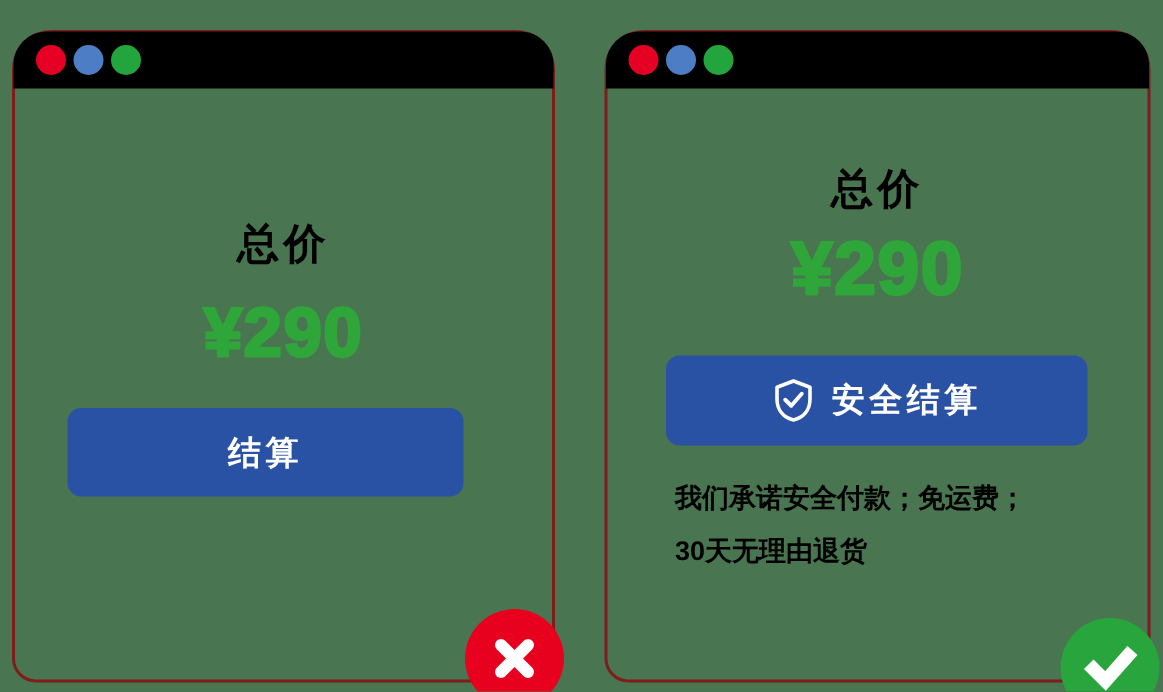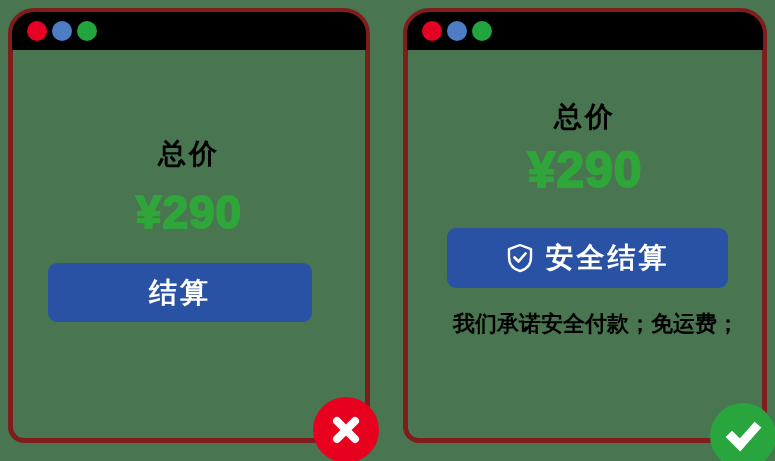--- a/index.html
+++ b/index.html
@@ -10,23 +10,23 @@
     overflow: hidden;
   }
   .stage {
     position: relative;
     width: 775px;
     height: 461px;
     background: #4a7551;
   }
   .window {
     position: absolute;
-    top: 8px;
+    top: 20px;
     height: 435px;
-    border: 5px solid #7f1d1d;
+    border: 2px solid #7f1d1d;
     border-radius: 26px 26px 16px 16px;
     background: transparent;
   }
   .window-left  { left: 8px;   width: 362px; }
   .window-right { left: 403px; width: 364px; }
   .titlebar {
     position: absolute;
     top: -1px; left: -1px; right: -1px;
     height: 38px;
     background: #000;
@@ -67,21 +67,21 @@
   .window-right .total-label { top: 85px; }
   .window-right .price { top: 128px; font-size: 50px; }
 
   .btn {
     position: absolute;
     background: #2a52a4;
     border: none;
     border-radius: 9px;
     color: #fff;
     font-family: inherit;
-    font-size: 28px;
+    font-size: 22px;
     font-weight: 600;
     letter-spacing: 3px;
     display: flex;
     align-items: center;
     justify-content: center;
     gap: 12px;
     cursor: pointer;
   }
   .window-left .btn {
     left: 35px; top: 250px;
@@ -91,21 +91,21 @@
     left: 39px; top: 215px;
     width: 281px; height: 60px;
   }
   .shield { width: 28px; height: 30px; display: block; }
 
   .assurance {
     position: absolute;
     left: 45px; top: 293px;
     width: 290px;
     color: #000;
-    font-size: 22px;
+    font-size: 18px;
     font-weight: 700;
     line-height: 35px;
     text-align: left;
   }
   .badge {
     position: absolute;
     width: 66px; height: 66px;
     border-radius: 50%;
     display: flex;
     align-items: center;
@@ -163,20 +163,21 @@
     <button class="btn">
       <svg class="shield" viewBox="0 0 28 30">
         <path d="M14 2 L25 6.2 V14 C25 21.5 20.5 26.3 14 28 C7.5 26.3 3 21.5 3 14 V6.2 Z" fill="none" stroke="#ffffff" stroke-width="2.4" stroke-linejoin="round"></path>
         <polyline points="8.5,14.5 12.5,18.5 19.5,10.5" fill="none" stroke="#ffffff" stroke-width="2.6" stroke-linecap="round" stroke-linejoin="round"></polyline>
       </svg>
       <span>安全结算</span>
     </button>
 
     <div class="assurance">
       <div>我们承诺安全付款；免运费；</div>
+      <div>30天无理由退货</div>
     </div>
 
     <div class="badge badge-check">
       <svg width="40" height="40" viewBox="0 0 40 40">
         <polyline points="9,21 17,29 32,12" fill="none" stroke="#ffffff" stroke-width="9" stroke-linecap="square" stroke-linejoin="miter"></polyline>
       </svg>
     </div>
   </div>
 
 </div>

